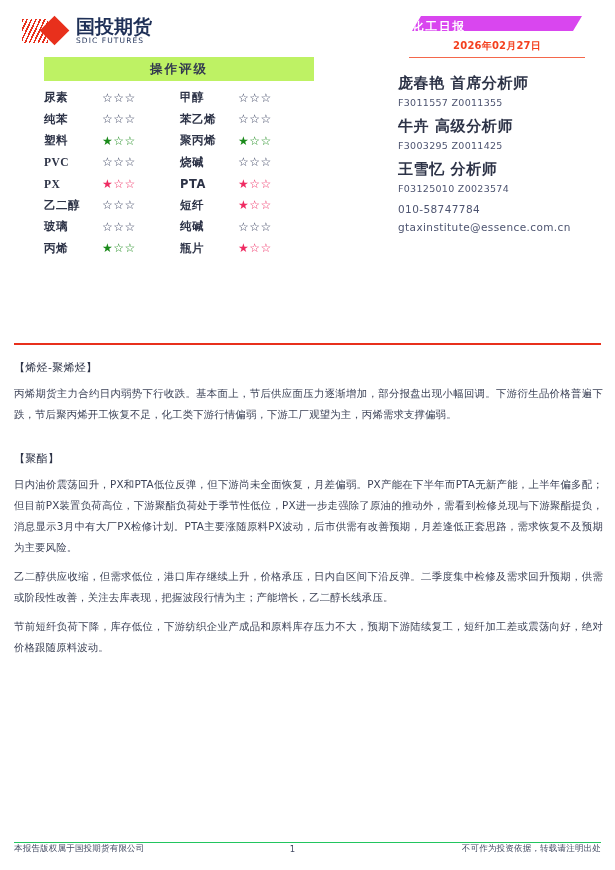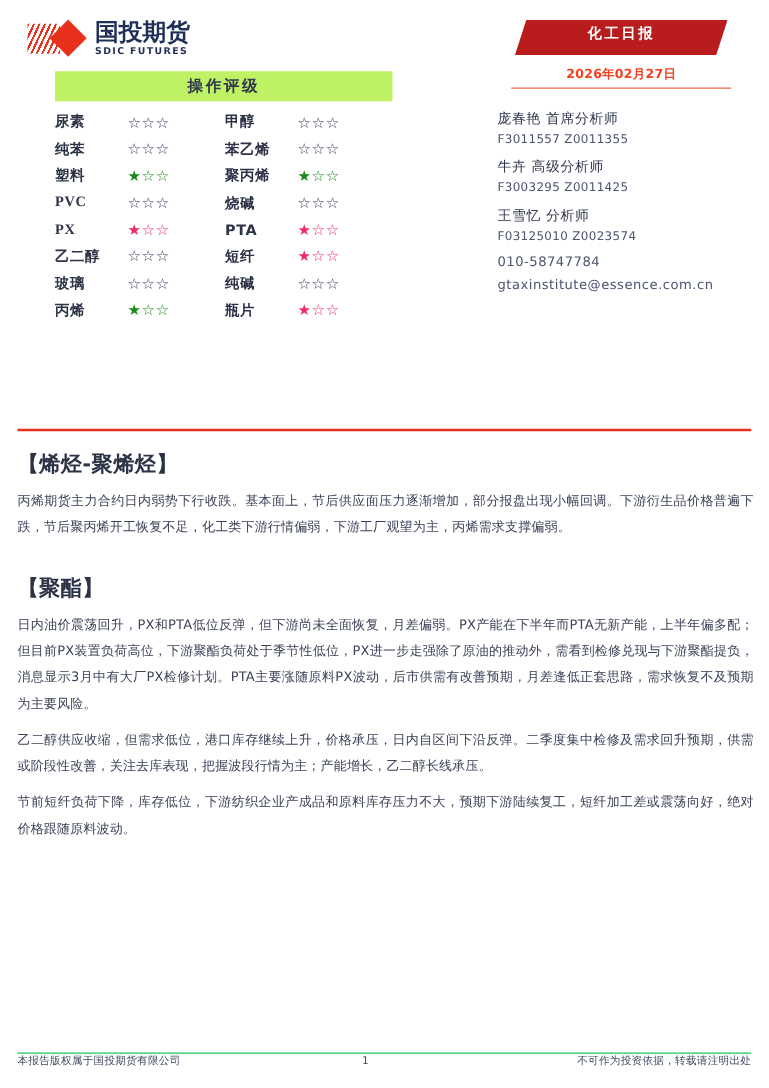--- a/index.html
+++ b/index.html
@@ -66,21 +66,21 @@
   }
   .logo-cn {
     font-size: 19px;
     font-weight: bold;
     color: #1f3057;
     letter-spacing: 0px;
     font-family: "DejaVu Sans", "Liberation Sans", sans-serif;
   }
   .logo-en {
     font-size: 7.5px;
-    font-weight: bold;
+    font-weight: normal;
     color: #1f3057;
     letter-spacing: 1.1px;
     margin-top: 1px;
   }
 
   
   .ratings {
     position: absolute;
     left: 44px;
     top: 57px;
@@ -132,26 +132,25 @@
 
   
   .right-col {
     position: absolute;
     left: 398px;
     top: 16px;
     width: 198px;
   }
   .report-banner {
     position: relative;
-    height: 28px;
-    background: #b91c1c;
+    height: 15px;
+    background: #d946ef;
     color: #ffffff;
     font-size: 11.5px;
     font-weight: bold;
-    text-align: center;
     line-height: 21px;
     letter-spacing: 2px;
     clip-path: polygon(9px 0, 100% 0, calc(100% - 9px) 100%, 0 100%);
     width: 170px;
     margin: 0 auto;
   }
   .report-date {
     margin-top: 8px;
     text-align: center;
     font-size: 10px;
@@ -162,22 +161,22 @@
     border-bottom: 1px solid #f4674b;
     width: 176px;
     margin-left: auto;
     margin-right: auto;
   }
   .analysts {
     margin-top: 16px;
   }
   .analyst-block { margin-bottom: 9px; }
   .analyst-name {
-    font-size: 11px;
-    font-weight: normal;
+    font-size: 15px;
+    font-weight: bold;
     color: #2d3347;
     letter-spacing: 0.6px;
     margin-bottom: 4px;
   }
   .analyst-code {
     font-size: 9.5px;
     color: #4d5470;
     font-family: "DejaVu Sans", "Liberation Sans", sans-serif;
     letter-spacing: 0.3px;
   }
@@ -206,22 +205,22 @@
 
   
   .content {
     position: absolute;
     top: 360px;
     left: 14px;
     width: 589px;
   }
   .section { margin-bottom: 14px; }
   .section-heading {
-    font-size: 17px;
-    font-weight: bold;
+    font-size: 11px;
+    font-weight: normal;
     color: #2d3347;
     margin-bottom: 8px;
     letter-spacing: 0.3px;
   }
   .para {
     font-size: 10.4px;
     line-height: 21px;
     color: #3c4257;
     text-align: justify;
     text-justify: inter-character;

